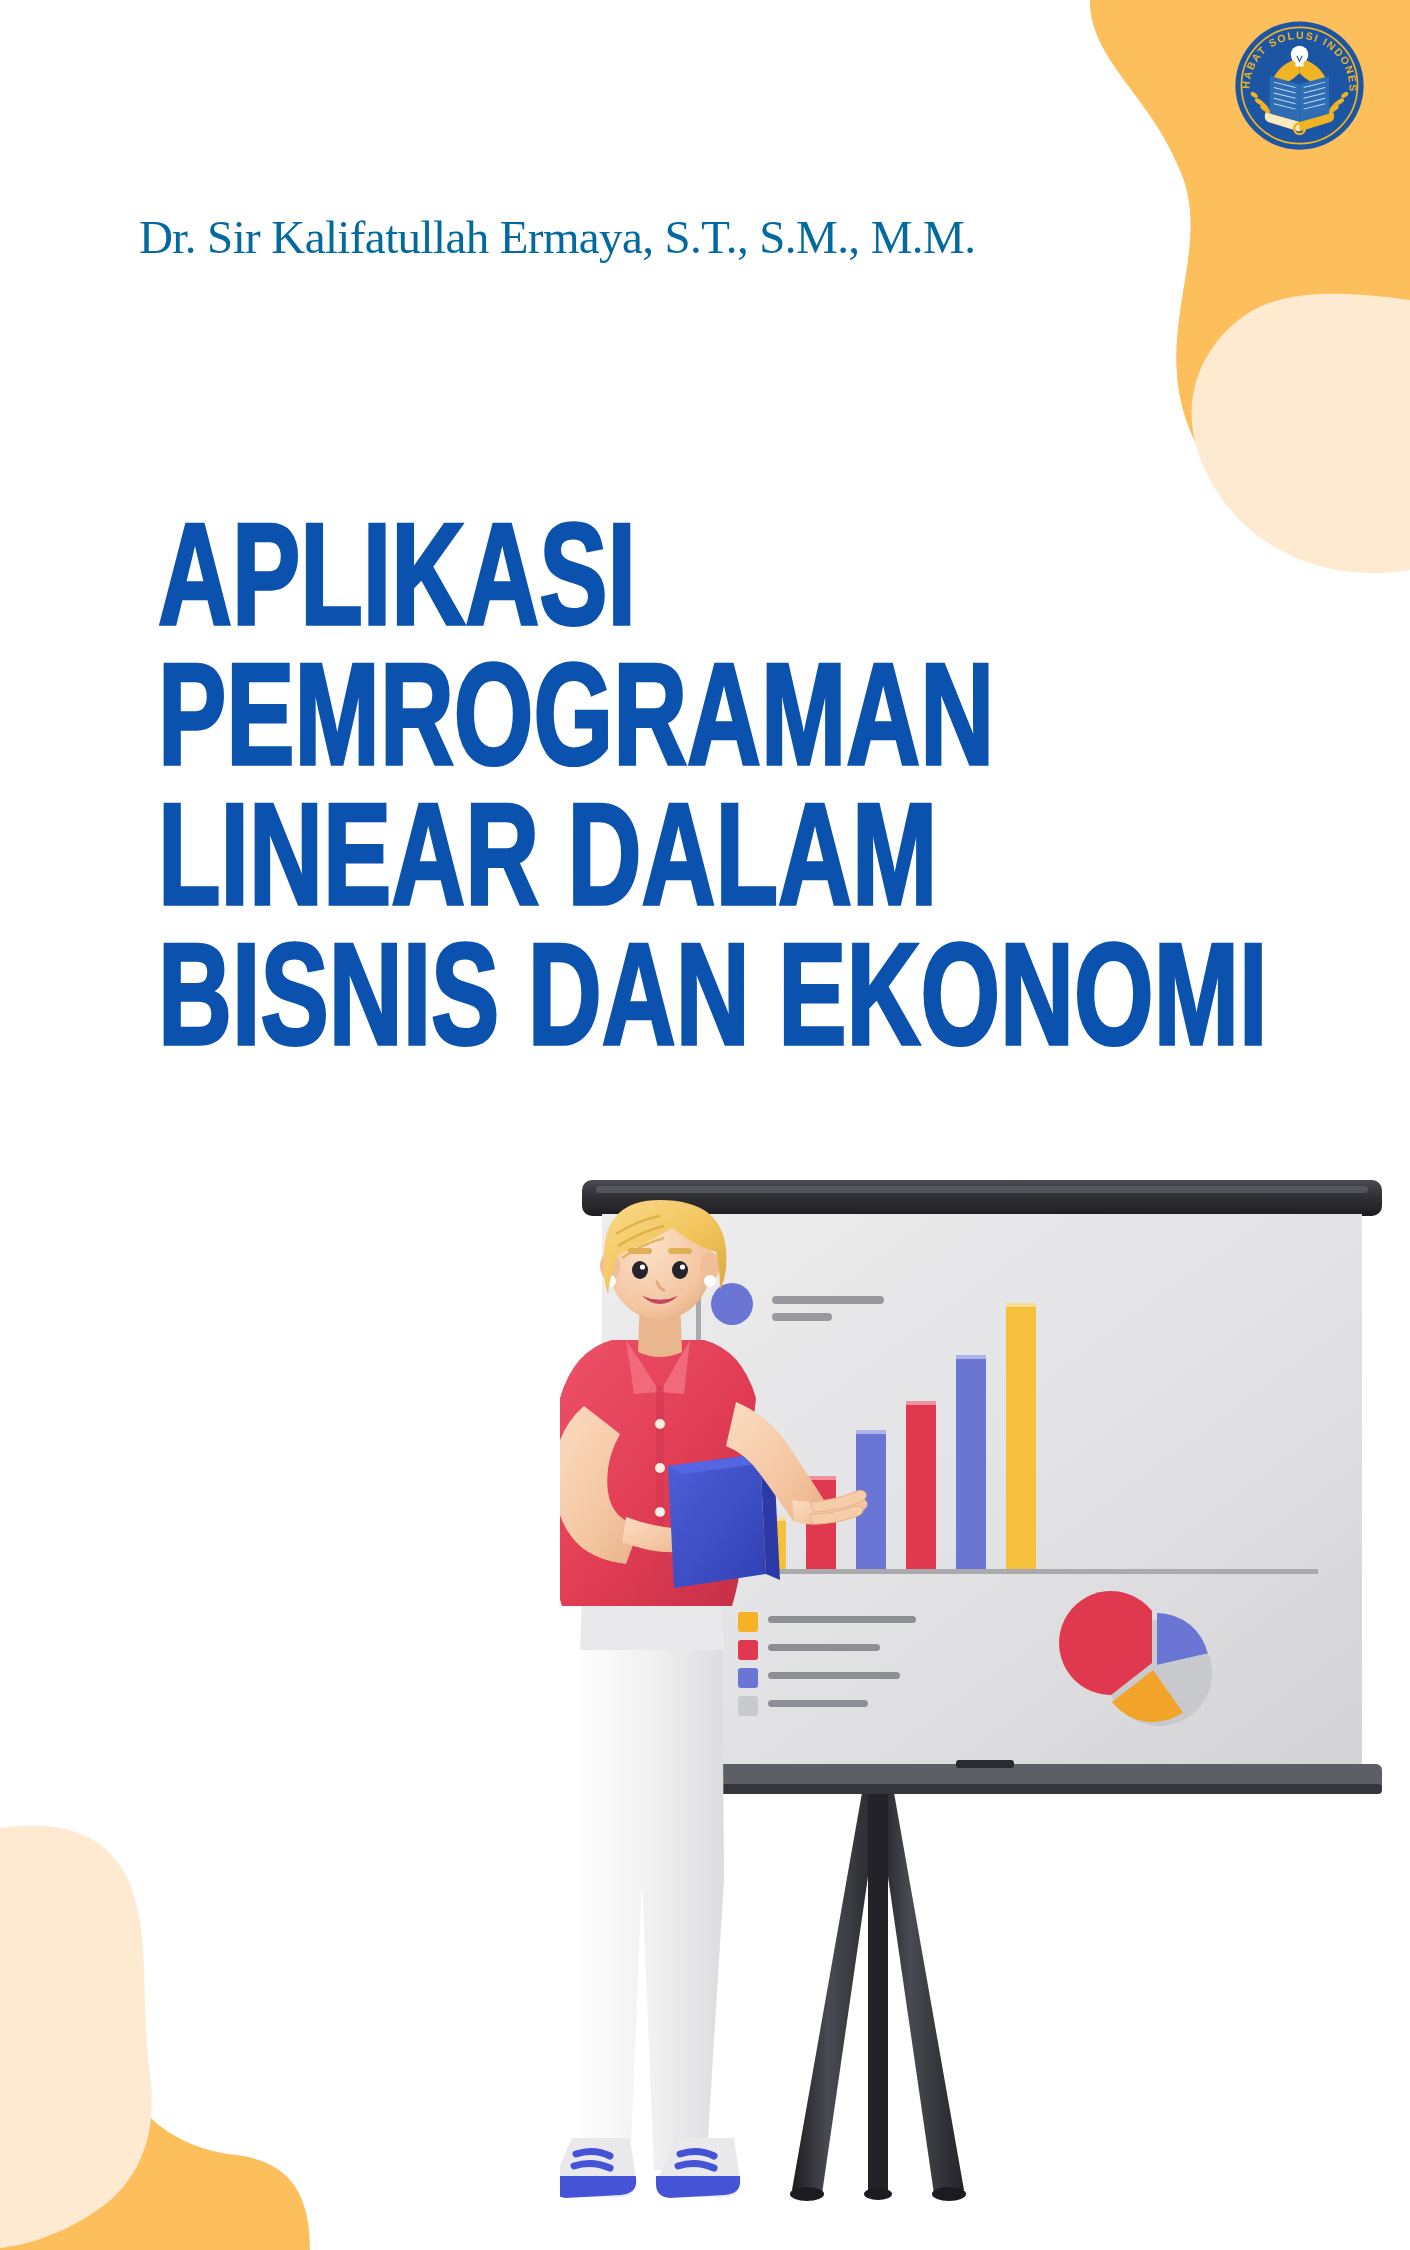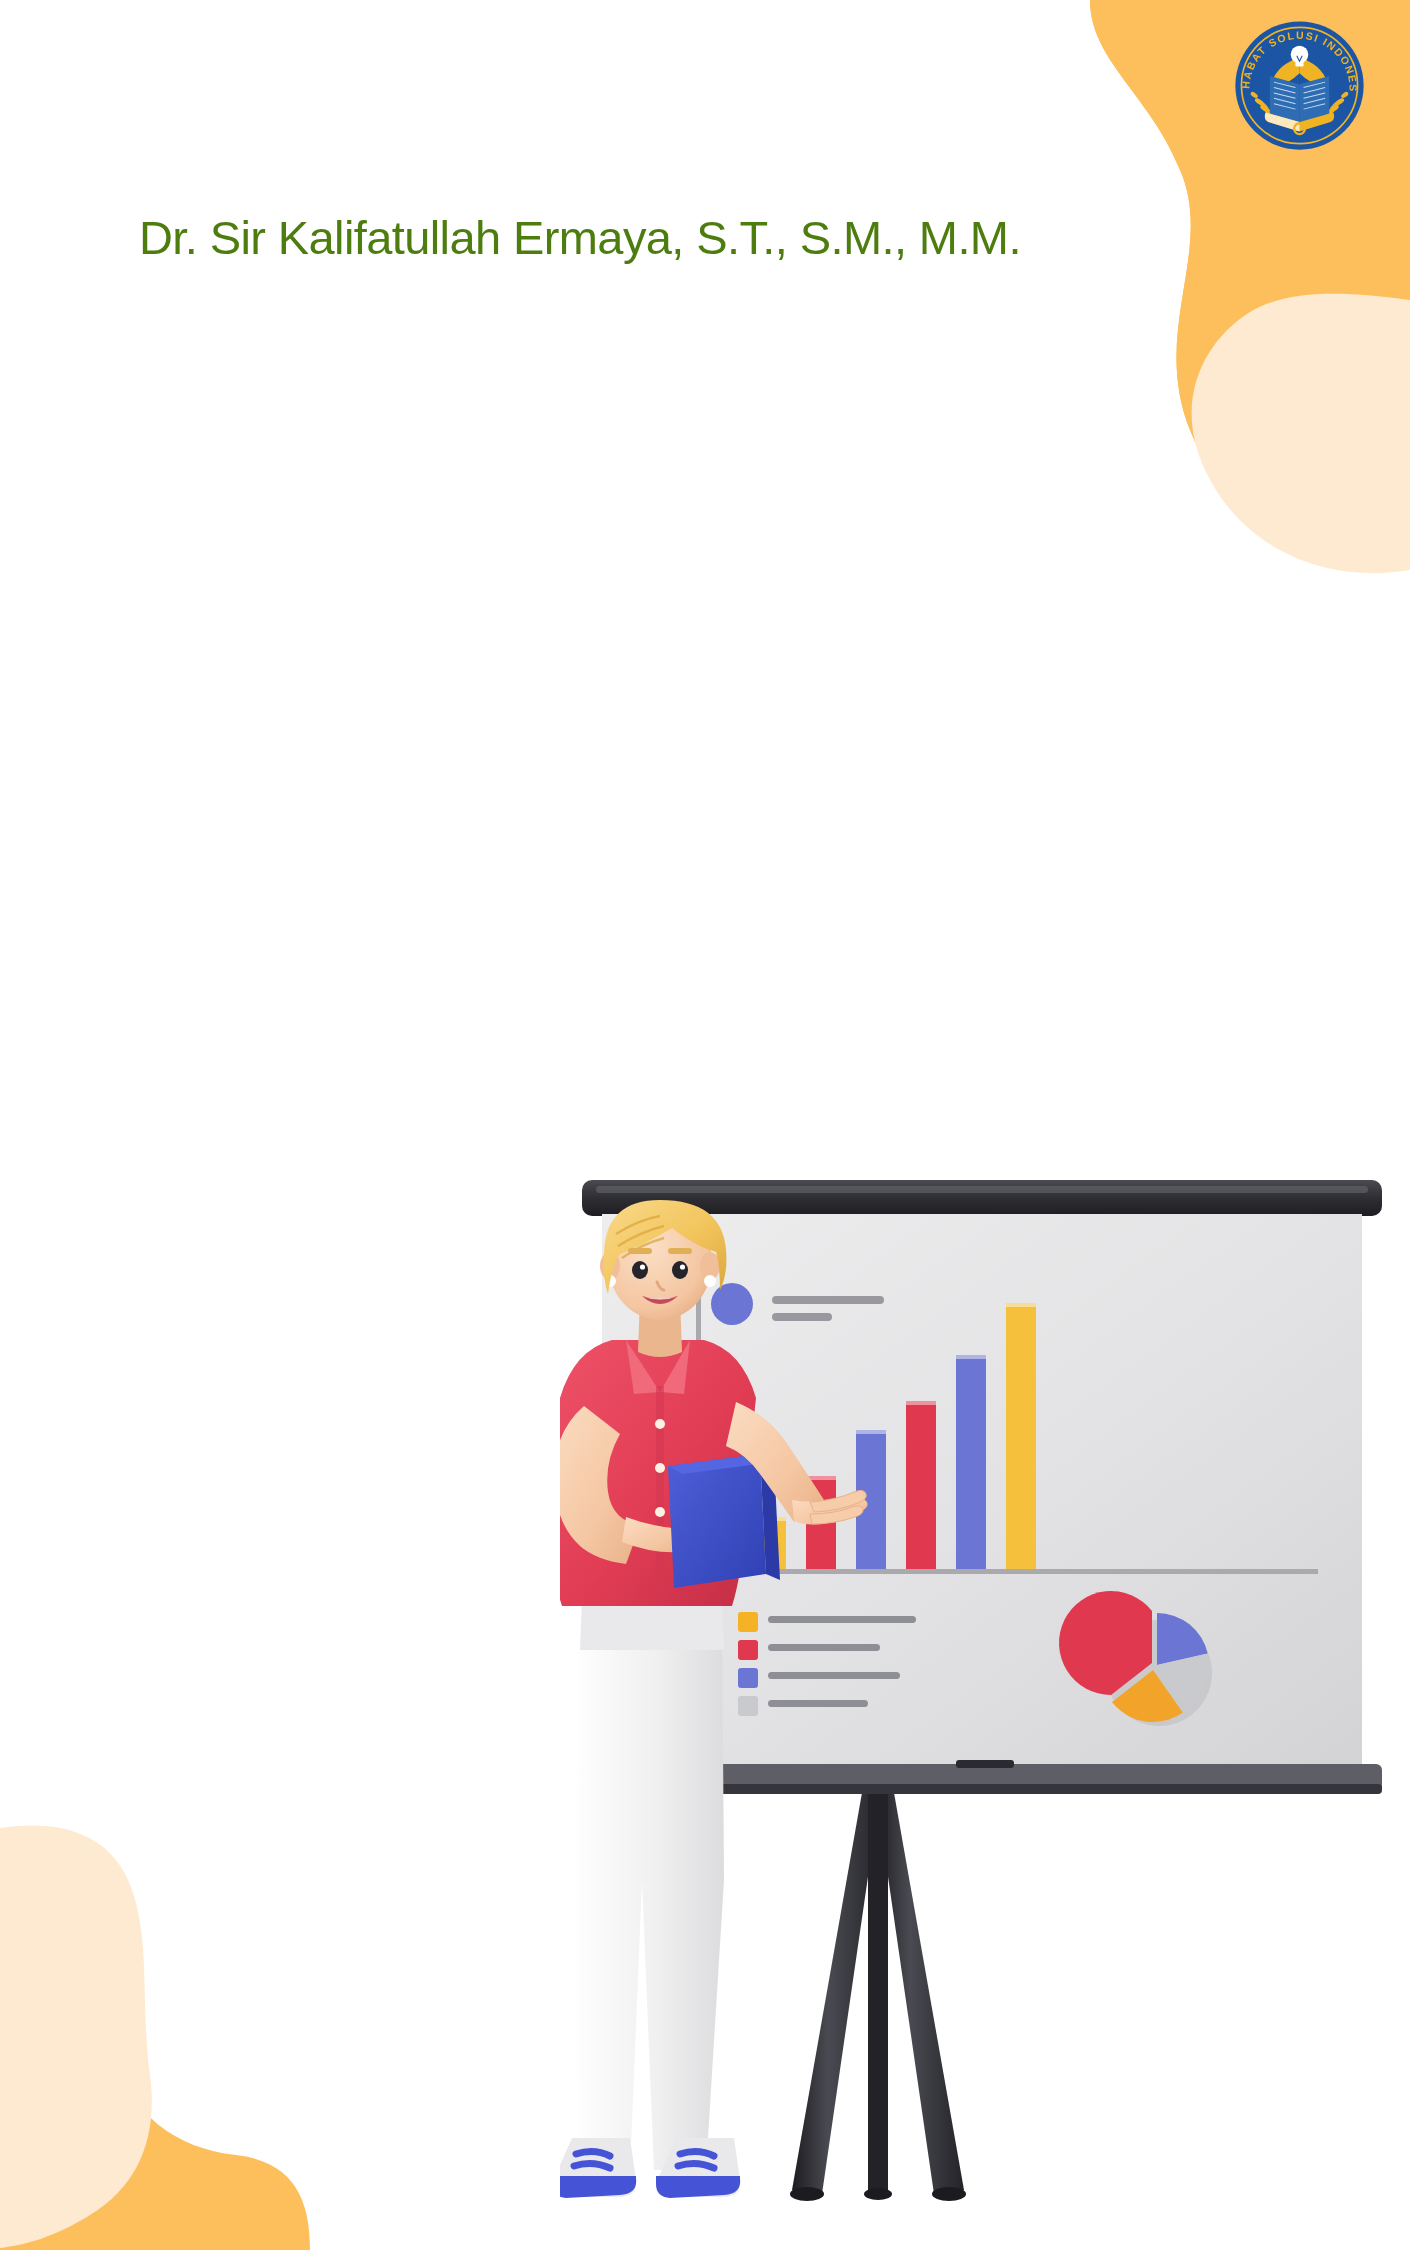--- a/index.html
+++ b/index.html
@@ -36,25 +36,25 @@
     top: 18px;
     width: 135px;
     height: 135px;
   }
 
   
   #author {
     position: absolute;
     left: 139px;
     top: 210px;
-    font-family: Liberation Sans, sans-serif;
+    font-family: Liberation Serif, serif;
     font-size: 47px;
     font-weight: 400;
     letter-spacing: -0.6px;
-    color: #4d7c0f;
+    color: #0369a1;
     white-space: nowrap;
   }
 
   
   #title {
     position: absolute;
     left: 158px;
     top: 512px;
     width: 1180px;
   }
@@ -157,20 +157,26 @@
         <line x1="106" y1="135" x2="138" y2="127"></line>
       </g>
       <path d="M100,154 L50,140 q-4,10 4,14 L100,168 L146,154 q8,-4 4,-14 Z" fill="#F0B323"></path>
       <path d="M100,154 L50,140 q-4,10 4,14 L100,168 Z" fill="#FBE9C0"></path>
       <circle cx="100" cy="164" r="8" fill="none" stroke="#F0B323" stroke-width="3.5"></circle>
     </g>
   </svg>
 
   <div id="author">Dr. Sir Kalifatullah Ermaya, S.T., S.M., M.M.</div>
 
+  <div id="title">
+    <span class="tline">APLIKASI</span>
+    <span class="tline">PEMROGRAMAN</span>
+    <span class="tline">LINEAR DALAM</span>
+    <span class="tline">BISNIS DAN EKONOMI</span>
+  </div>
 
   <svg id="illustration" viewBox="0 0 850 1070" xmlns="http://www.w3.org/2000/svg">
     <defs>
       <linearGradient id="boardGrad" x1="0" y1="0" x2="1" y2="1">
         <stop offset="0%" stop-color="#EDEDEE"></stop>
         <stop offset="55%" stop-color="#E2E2E4"></stop>
         <stop offset="100%" stop-color="#D3D3D6"></stop>
       </linearGradient>
       <linearGradient id="frameGrad" x1="0" y1="0" x2="0" y2="1">
         <stop offset="0%" stop-color="#4A4A50"></stop>

